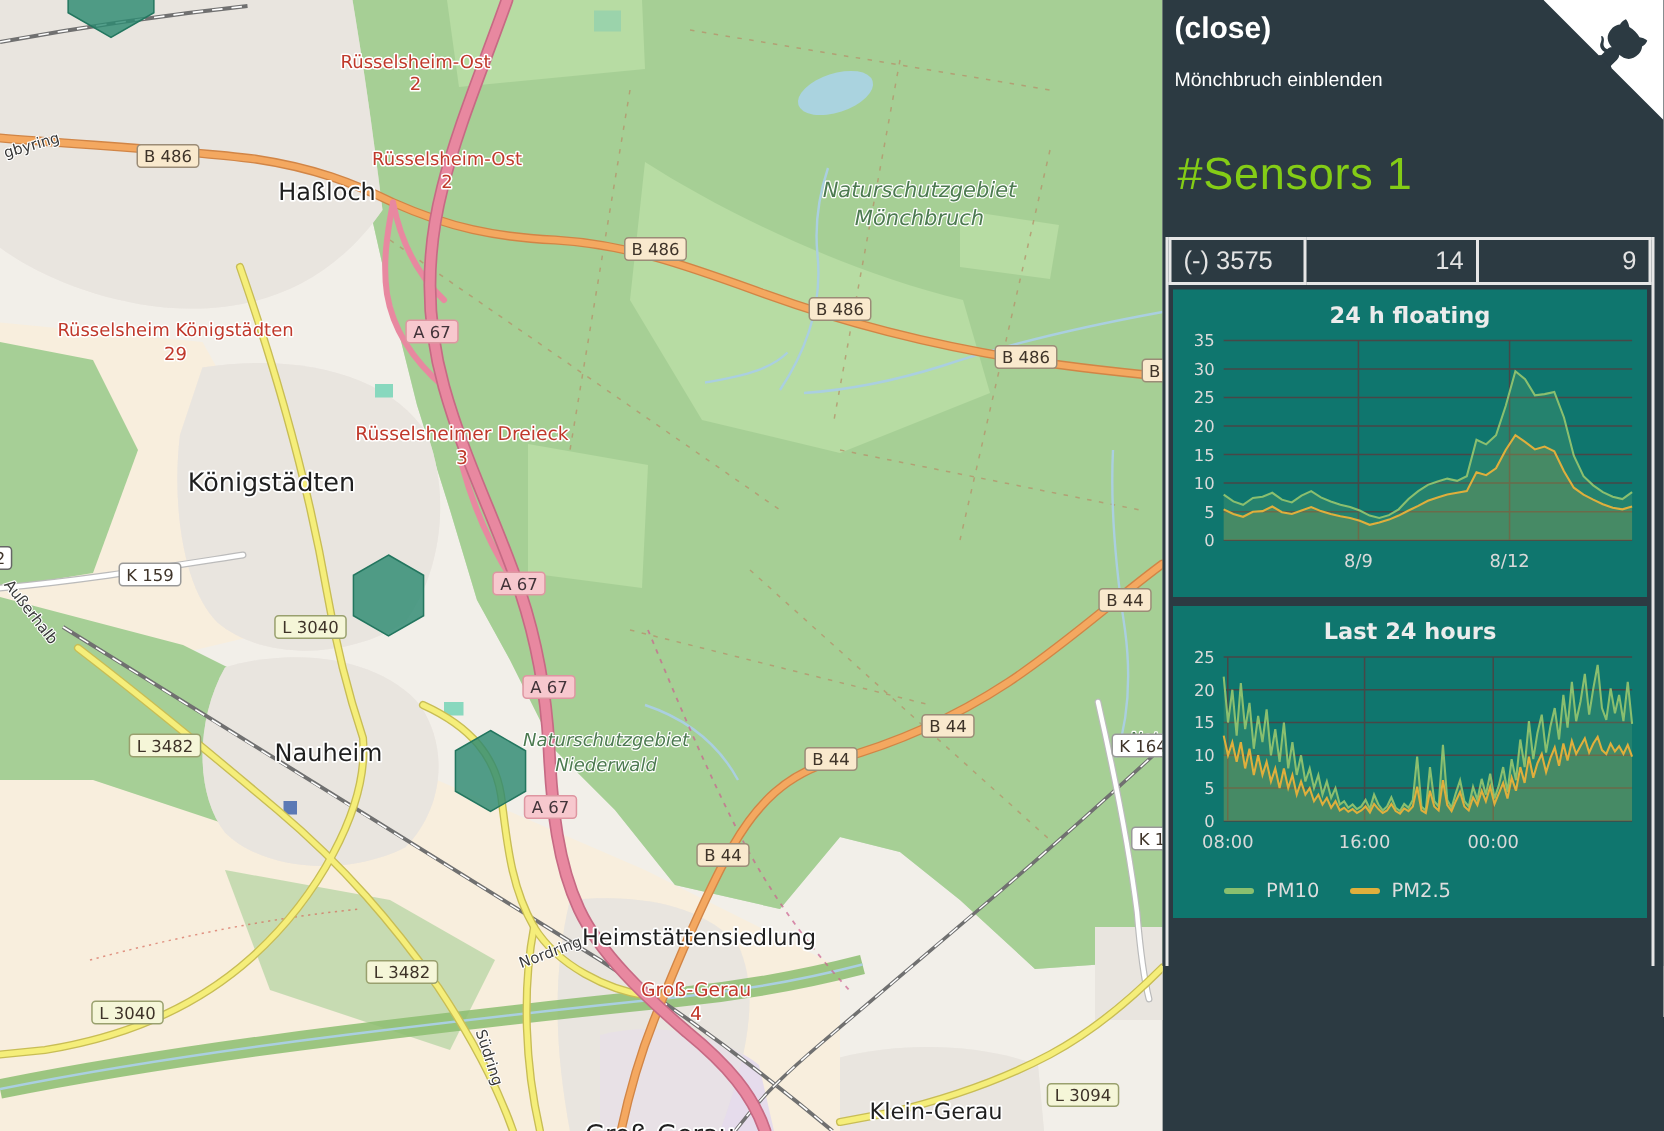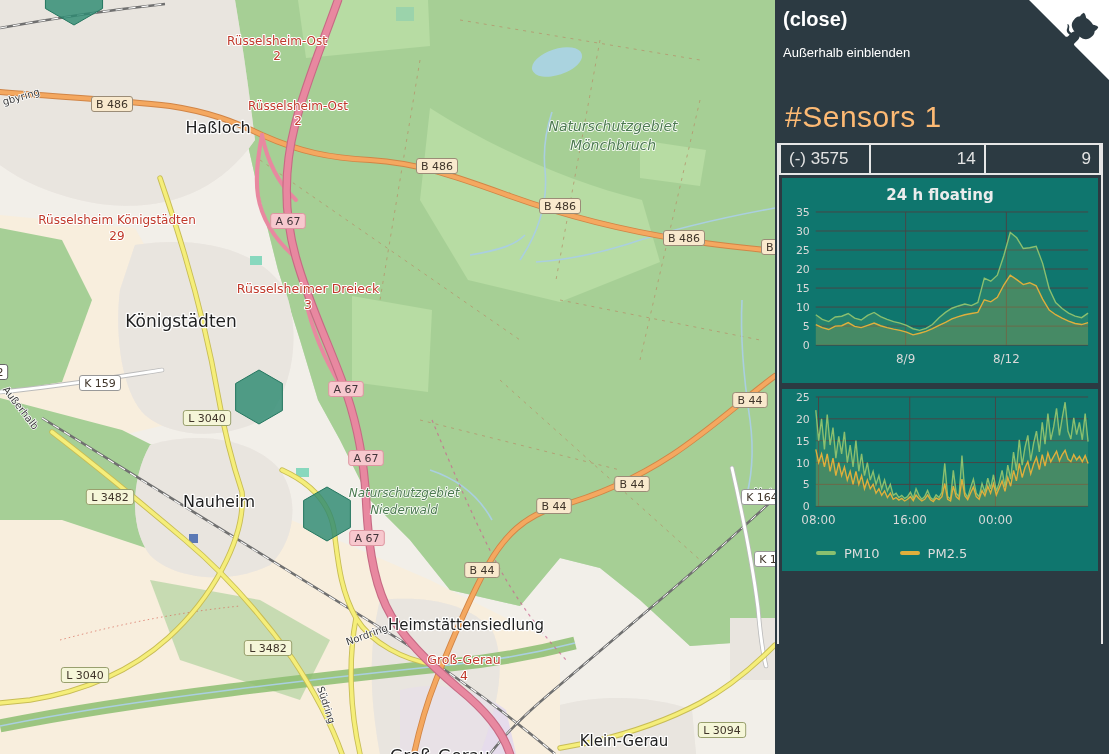--- a/index.html
+++ b/index.html
@@ -22,21 +22,21 @@
   .shield.l rect{fill:#f5f6d8;stroke:#99a06e;}
   .shield.k rect{fill:#ffffff;stroke:#999999;}
   .shield.exitnum rect{fill:#ffffff;stroke:#666666;}
   .hex{fill:#2d8a72;fill-opacity:0.82;stroke:#23765f;stroke-width:1;}
   
   #sidebar{width:334px;height:644px;position:relative;background:#2c3a42;color:#fff;
            display:flex;flex-direction:column;box-sizing:border-box;}
   #panel-head{padding:8px 8px 0 8px;}
   #close-link{display:inline-block;font-size:20px;font-weight:bold;color:#fff;cursor:pointer;}
   #toggle-link{display:block;margin-top:14px;font-size:13px;color:#fff;cursor:pointer;}
-  #panel-title{font-size:30px;font-weight:300;color:#fdba74;margin:40px 0 9px 2px;letter-spacing:0.5px;}
+  #panel-title{font-size:30px;font-weight:300;color:#84cc16;margin:40px 0 24px 2px;letter-spacing:0.5px;}
   #gh-corner{position:absolute;top:0;right:0;width:80px;height:80px;cursor:pointer;}
   #content-box{flex:1;margin:0 6px 0 2px;border-left:2px solid #e6e6e6;border-right:2px solid #e6e6e6;
                display:flex;flex-direction:column;min-height:0;}
   table.sensors{border-collapse:collapse;width:100%;table-layout:fixed;}
   table.sensors th,table.sensors td{border:2px solid #e6e6e6;color:#e3e3e3;}
   table.sensors th{font-size:17px;font-weight:400;text-align:center;padding:3px 2px;line-height:1.25;}
   table.sensors td{font-size:17px;text-align:right;padding:2px 8px;height:24px;}
   .chart{background:#0f766e;margin:3px;padding-bottom:2px;}
   .chart-title{color:#ececec;font-family:"DejaVu Sans", sans-serif;font-weight:bold;
                font-size:15px;text-align:center;padding-top:8px;}
@@ -311,21 +311,21 @@
   <div id="gh-corner">
     <svg width="80" height="80" viewBox="0 0 250 250" aria-hidden="true">
       <path d="M0,0 L115,115 L130,115 L142,142 L250,250 L250,0 Z" fill="#ffffff"></path>
       <path d="M128.3,109.0 C113.8,99.7 119.0,89.6 119.0,89.6 C122.0,82.7 120.5,78.6 120.5,78.6 C119.2,72.0 123.4,76.3 123.4,76.3 C127.3,80.9 125.5,87.3 125.5,87.3 C122.9,97.6 130.6,101.9 134.4,103.2" fill="#2c3a42"></path>
       <path d="M115.0,115.0 C114.9,115.1 118.7,116.5 119.8,115.4 L133.7,101.6 C136.9,99.2 139.9,98.4 142.2,98.6 C133.8,88.0 127.5,74.4 143.8,58.0 C148.5,53.4 154.0,51.2 159.7,51.0 C160.3,49.4 163.2,43.6 171.4,40.1 C171.4,40.1 176.1,42.5 178.8,56.2 C183.1,58.6 187.2,61.8 190.9,65.4 C194.5,69.0 197.7,73.2 200.1,77.6 C213.8,80.2 216.3,84.9 216.3,84.9 C212.7,93.1 206.9,96.0 205.4,96.6 C205.1,102.4 203.0,107.8 198.3,112.5 C181.9,128.9 168.3,122.5 157.7,114.1 C157.9,116.9 156.7,120.9 152.7,124.9 L141.0,136.5 C139.8,137.7 141.6,141.9 141.8,141.8 Z" fill="#2c3a42"></path>
     </svg>
   </div>
 
   <div id="panel-head">
     <a id="close-link">(close)</a>
-    <a id="toggle-link">Außerhalb einblenden</a>
+    <a id="toggle-link">Mönchbruch einblenden</a>
     <h1 id="panel-title">#Sensors 1</h1>
   </div>
 
   <div id="content-box">
     <table class="sensors">
       <colgroup>
           <col style="width:28%">
           <col style="width:36%">
           <col style="width:36%">
         </colgroup>
@@ -362,20 +362,21 @@
           <line x1="225.79999999999998" x2="225.79999999999998" y1="6" y2="140" class="grid"></line>
           <text x="225.79999999999998" y="158" class="tick xtick">8/12</text>
           <polygon points="34.0,109.4 40.5,114.0 47.0,116.3 53.6,111.7 60.1,110.9 66.6,108.2 73.1,112.8 79.7,114.7 86.2,110.1 92.7,107.1 99.2,111.3 105.8,114.0 112.3,116.3 118.8,117.8 125.3,120.1 131.9,123.5 138.4,125.1 144.9,123.2 151.4,119.3 158.0,112.4 164.5,107.1 171.0,102.9 177.5,100.6 184.0,98.7 190.6,100.2 197.1,97.1 203.6,72.6 210.1,75.7 216.7,69.6 223.2,50.0 229.7,26.7 236.2,32.0 242.8,42.8 249.3,42.0 255.8,40.5 262.3,57.7 268.9,83.3 275.4,97.1 281.9,103.2 288.4,107.8 295.0,110.9 301.5,112.4 308.0,107.8 308,140 34,140" fill="#8abf6f" opacity="0.18"></polygon>
           <polyline points="34.0,109.4 40.5,114.0 47.0,116.3 53.6,111.7 60.1,110.9 66.6,108.2 73.1,112.8 79.7,114.7 86.2,110.1 92.7,107.1 99.2,111.3 105.8,114.0 112.3,116.3 118.8,117.8 125.3,120.1 131.9,123.5 138.4,125.1 144.9,123.2 151.4,119.3 158.0,112.4 164.5,107.1 171.0,102.9 177.5,100.6 184.0,98.7 190.6,100.2 197.1,97.1 203.6,72.6 210.1,75.7 216.7,69.6 223.2,50.0 229.7,26.7 236.2,32.0 242.8,42.8 249.3,42.0 255.8,40.5 262.3,57.7 268.9,83.3 275.4,97.1 281.9,103.2 288.4,107.8 295.0,110.9 301.5,112.4 308.0,107.8" fill="none" stroke="#8abf6f" stroke-width="1.4"></polyline>
           <polygon points="34.0,119.3 40.5,122.4 47.0,124.3 53.6,120.9 60.1,120.5 66.6,117.4 73.1,121.2 79.7,122.4 86.2,120.1 92.7,117.8 99.2,120.5 105.8,122.4 112.3,123.9 118.8,125.1 125.3,127.0 131.9,129.7 138.4,128.1 144.9,126.2 151.4,123.5 158.0,120.1 164.5,117.0 171.0,113.6 177.5,111.3 184.0,109.4 190.6,108.2 197.1,107.1 203.6,94.4 210.1,96.4 216.7,91.8 223.2,79.5 229.7,69.6 236.2,74.1 242.8,79.1 249.3,77.2 255.8,80.3 262.3,93.7 268.9,104.8 275.4,109.4 281.9,112.8 288.4,115.9 295.0,118.2 301.5,119.3 308.0,117.4 308,140 34,140" fill="#dfaf3c" opacity="0.18"></polygon>
           <polyline points="34.0,119.3 40.5,122.4 47.0,124.3 53.6,120.9 60.1,120.5 66.6,117.4 73.1,121.2 79.7,122.4 86.2,120.1 92.7,117.8 99.2,120.5 105.8,122.4 112.3,123.9 118.8,125.1 125.3,127.0 131.9,129.7 138.4,128.1 144.9,126.2 151.4,123.5 158.0,120.1 164.5,117.0 171.0,113.6 177.5,111.3 184.0,109.4 190.6,108.2 197.1,107.1 203.6,94.4 210.1,96.4 216.7,91.8 223.2,79.5 229.7,69.6 236.2,74.1 242.8,79.1 249.3,77.2 255.8,80.3 262.3,93.7 268.9,104.8 275.4,109.4 281.9,112.8 288.4,115.9 295.0,118.2 301.5,119.3 308.0,117.4" fill="none" stroke="#dfaf3c" stroke-width="1.4"></polyline>
         </svg>
     </div>
 
     <div class="chart">
+      <div class="chart-title">Last 24 hours</div>
       <svg class="plot" viewBox="0 0 318 152" width="100%">
           <line x1="34" x2="308" y1="116" y2="116" class="grid"></line>
           <text x="28" y="120" class="tick ytick">0</text>
           <line x1="34" x2="308" y1="94" y2="94" class="grid"></line>
           <text x="28" y="98" class="tick ytick">5</text>
           <line x1="34" x2="308" y1="72" y2="72" class="grid"></line>
           <text x="28" y="76" class="tick ytick">10</text>
           <line x1="34" x2="308" y1="50" y2="50" class="grid"></line>
           <text x="28" y="54" class="tick ytick">15</text>
           <line x1="34" x2="308" y1="28" y2="28" class="grid"></line>

